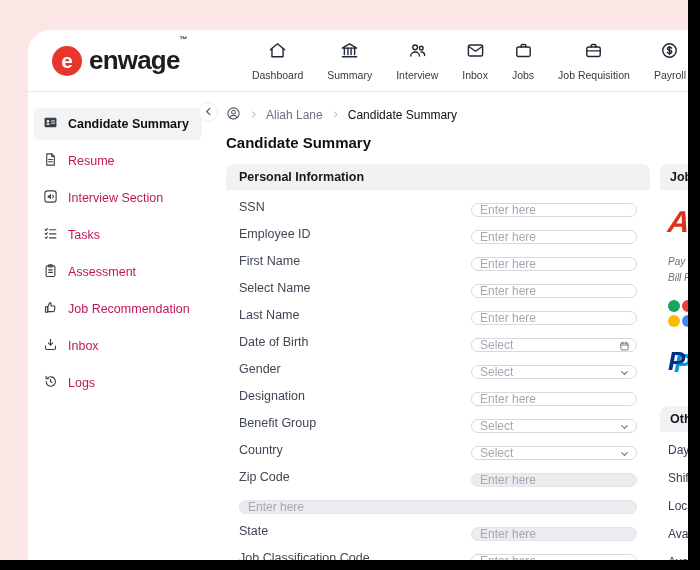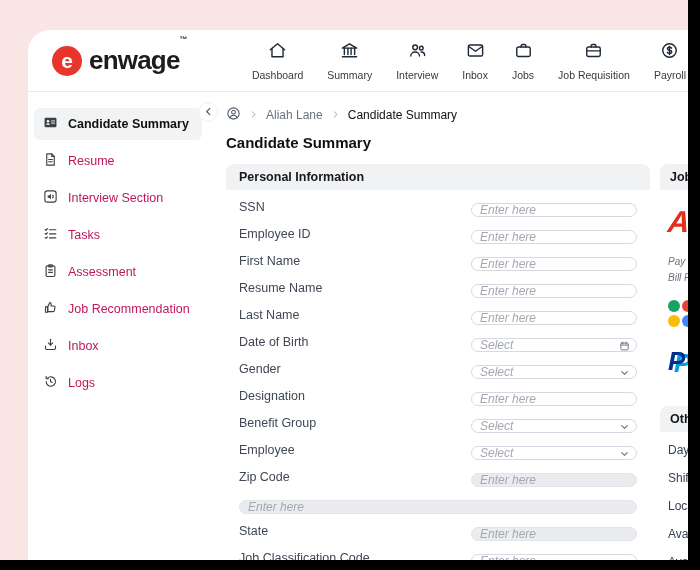--- a/index.html
+++ b/index.html
@@ -49,21 +49,21 @@
 
   
   .card { width:424px; }
   .card-header { background:#f1f2f4; border-radius:8px 8px 0 0; padding:6px 13px;
                  font-size:12.5px; font-weight:bold; color:#16181c; }
   .card-body { padding:10px 13px 0 13px; }
   .frow { display:flex; height:22px; margin-bottom:5px;gap:32px; }
   .flabel { width:200px; flex:none; font-size:12.5px; color:#3f4754; }
   .fwrap { position:relative; flex:1; }
   .finput { width:100%; height:14px; border:1px solid #d6dae0; border-radius:10px; padding:0 8px;
-            font-size:12px; color:#333; background:#fff; font-family:inherit; outline:none;font-style:italic; }
+            font-size:12px; color:#333; background:#fff; font-family:inherit; outline:none; }
   .finput::placeholder { color:#a3a8b1; }
   .finput.is-disabled { background:#ebecef; border-color:#e2e4e8; }
   .fico { position:absolute; right:7px; top:50%; transform:translateY(-50%); color:#6b7280;
           display:flex; pointer-events:none; }
   .fico svg { width:11px; height:11px; }
 
   
   .right-panel { position:absolute; left:452px; top:72px; width:200px; }
   .mini-card { margin-bottom:20px; }
   .mini-header { background:#f1f2f4; border-radius:8px 8px 0 0; padding:6px 10px;
@@ -267,21 +267,21 @@
             <span class="flabel">Employee ID</span>
             <span class="fwrap"><input class="finput" type="text" placeholder="Enter here" style=""></span>
           </div>
 
           <div class="frow">
             <span class="flabel">First Name</span>
             <span class="fwrap"><input class="finput" type="text" placeholder="Enter here" style=""></span>
           </div>
 
           <div class="frow">
-            <span class="flabel">Resume Name</span>
+            <span class="flabel">Select Name</span>
             <span class="fwrap"><input class="finput" type="text" placeholder="Enter here" style=""></span>
           </div>
 
           <div class="frow">
             <span class="flabel">Last Name</span>
             <span class="fwrap"><input class="finput" type="text" placeholder="Enter here" style=""></span>
           </div>
 
           <div class="frow">
             <span class="flabel">Date of Birth</span>
@@ -319,21 +319,21 @@
               <input class="finput" type="text" readonly="" placeholder="Select" style="">
               <span class="fico">
                   <svg viewBox="0 0 24 24" fill="none" stroke="currentColor" stroke-width="2.4" stroke-linecap="round" stroke-linejoin="round">
                     <path d="M6 9l6 6 6-6"></path>
                   </svg>
                 </span>
             </span>
           </div>
 
           <div class="frow">
-            <span class="flabel">Employee</span>
+            <span class="flabel">Country</span>
             <span class="fwrap">
               <input class="finput" type="text" readonly="" placeholder="Select" style="">
               <span class="fico">
                   <svg viewBox="0 0 24 24" fill="none" stroke="currentColor" stroke-width="2.4" stroke-linecap="round" stroke-linejoin="round">
                     <path d="M6 9l6 6 6-6"></path>
                   </svg>
                 </span>
             </span>
           </div>
 

